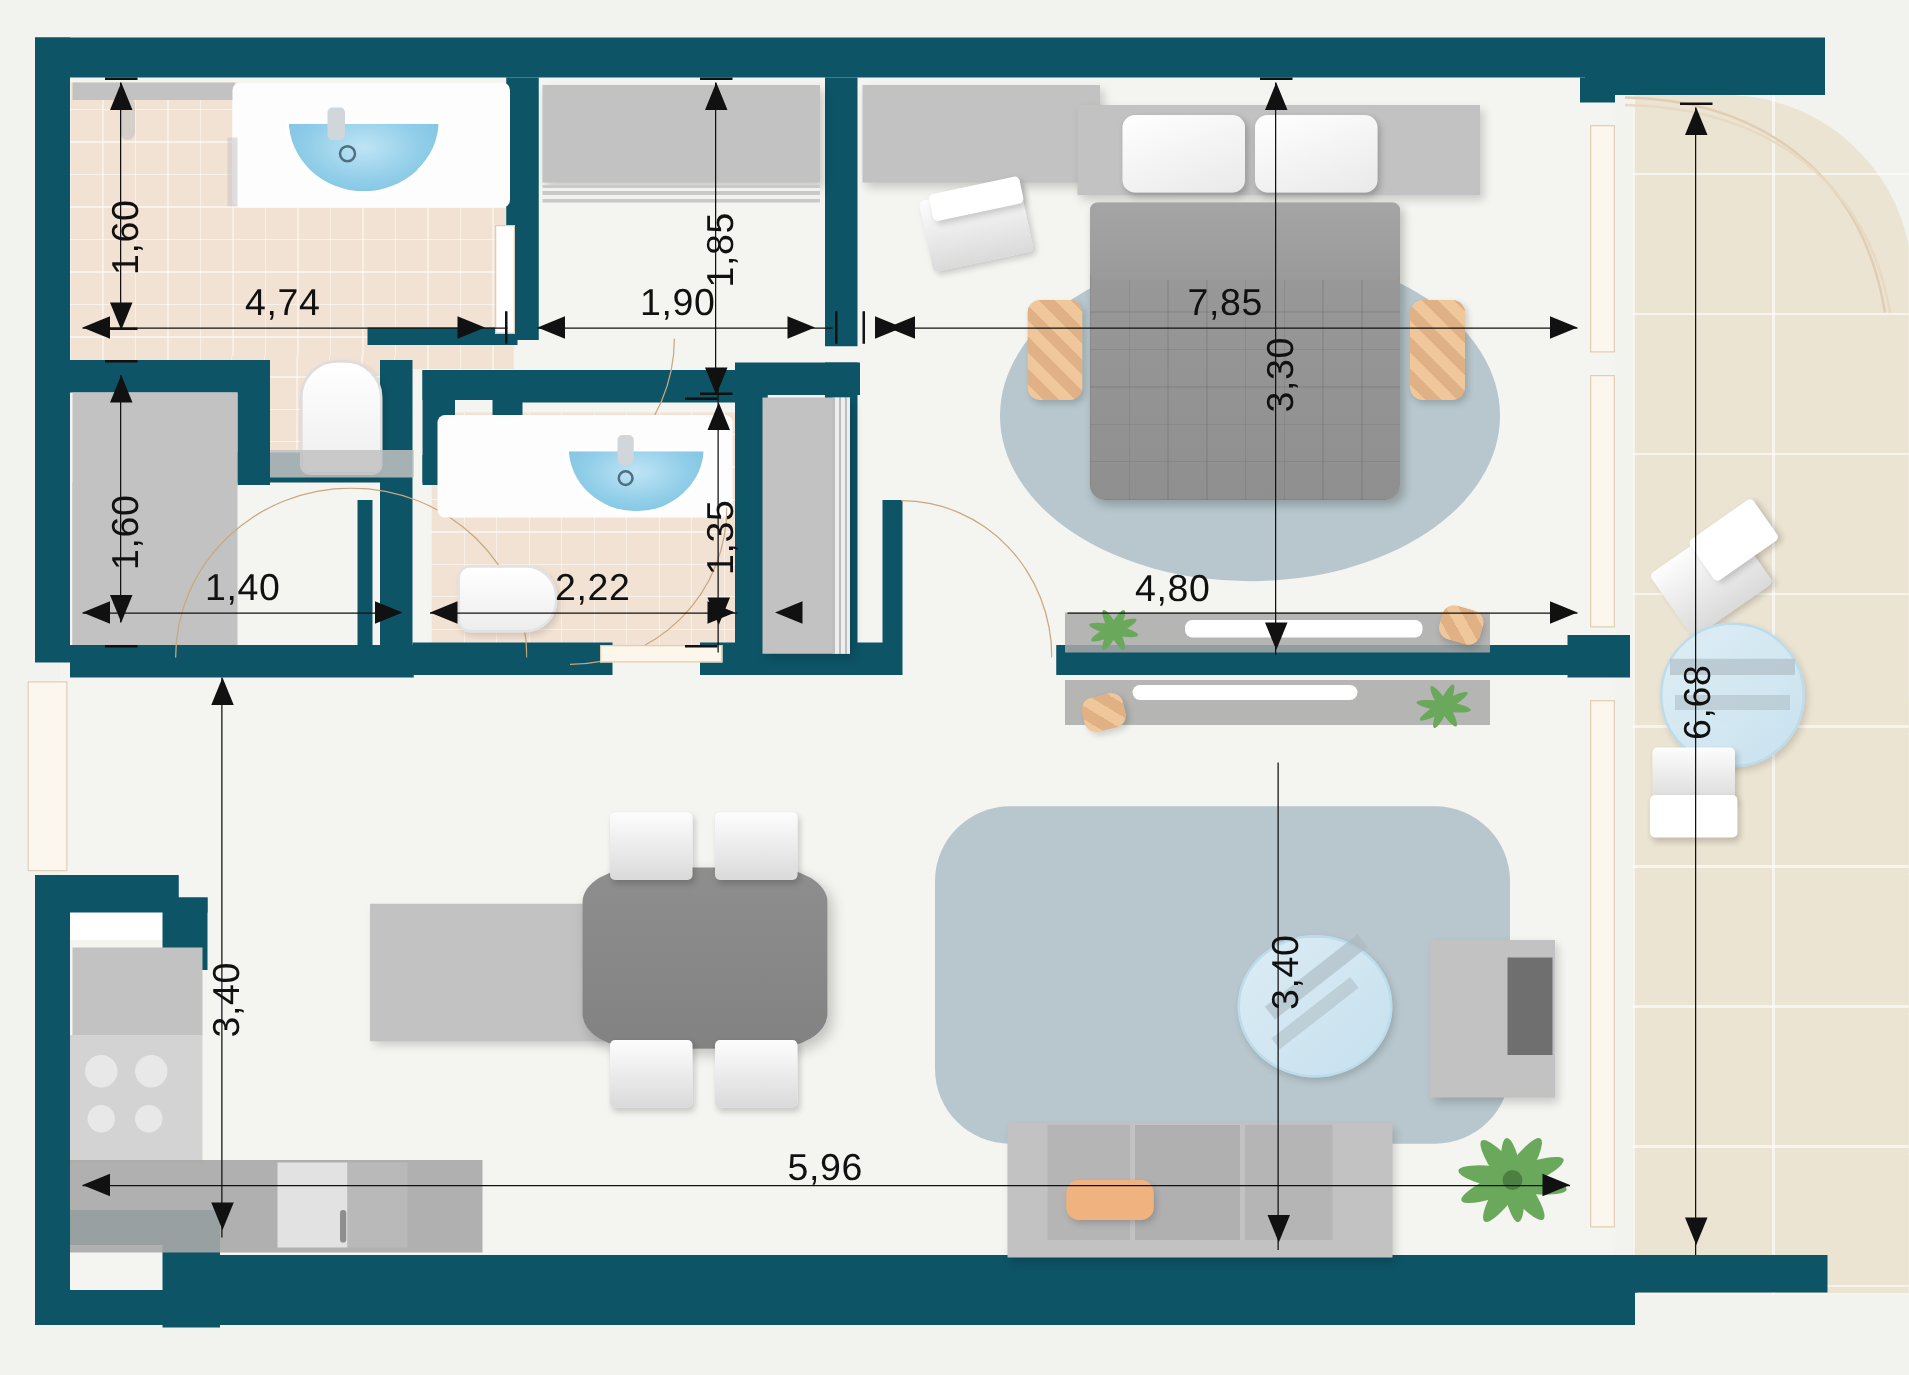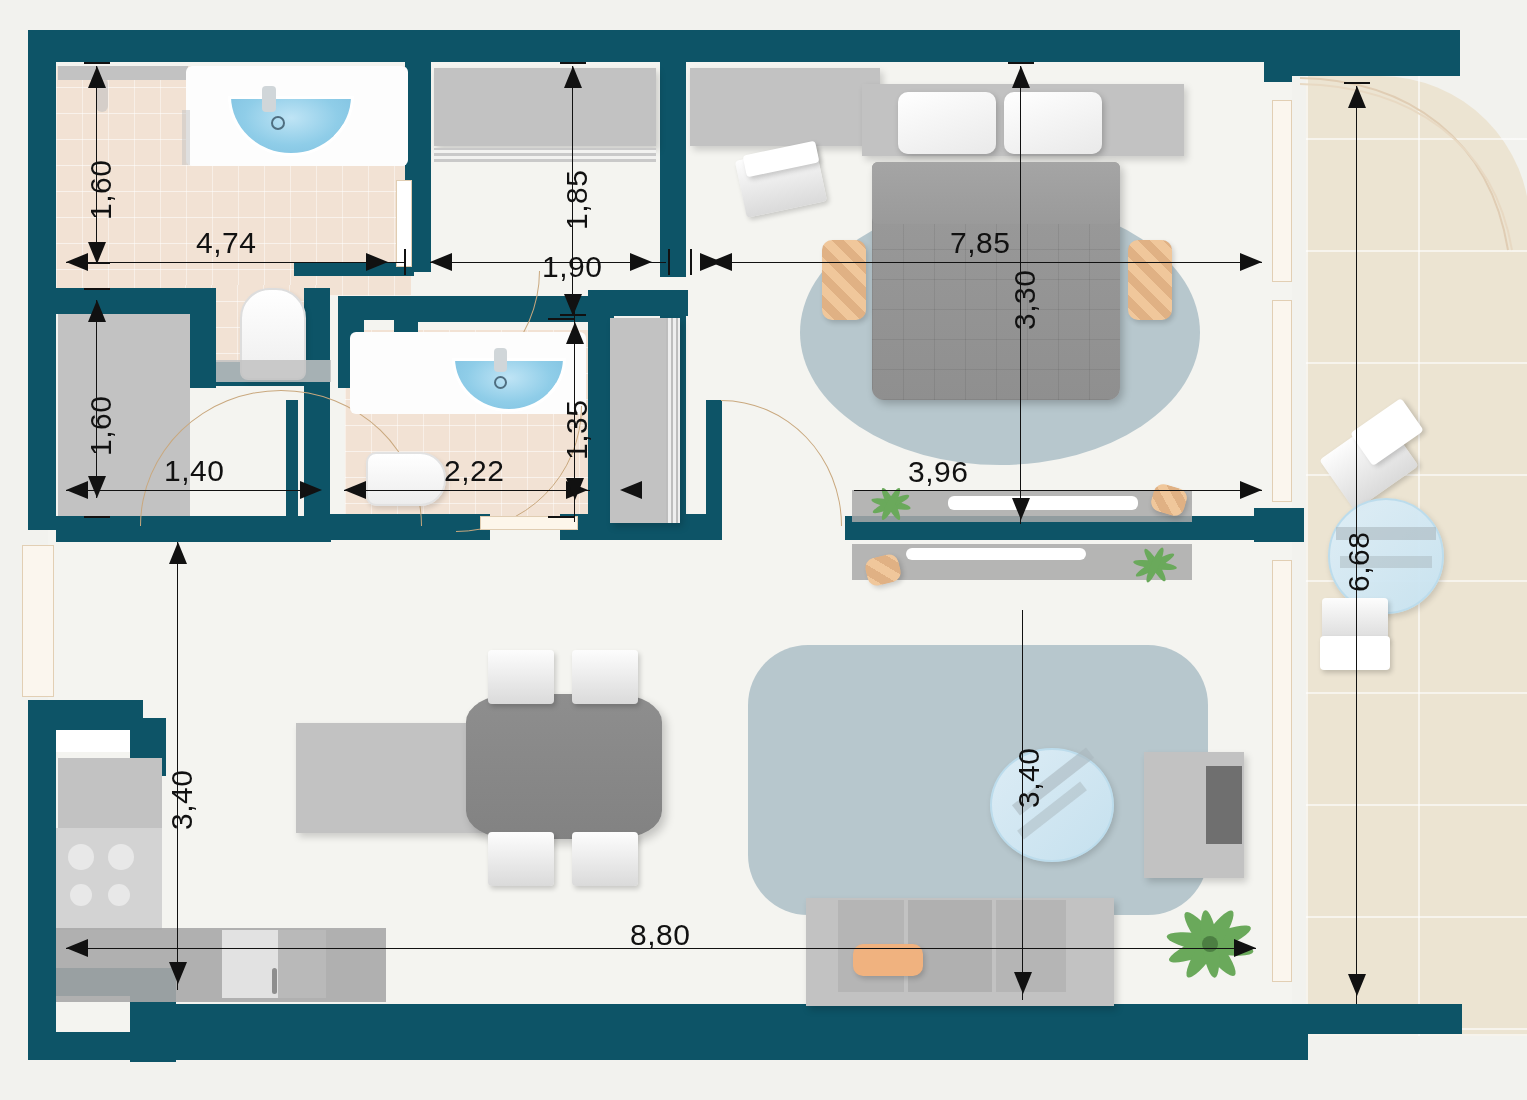--- a/index.html
+++ b/index.html
@@ -290,36 +290,36 @@
   <div class="tickh" style="left:560px;top:62px;"></div>
   <div class="tickh" style="left:560px;top:314px;"></div>
   <div class="dlabel rot" style="left:560px;top:230px;">1,85</div>
 
   <div class="dimline dh" style="left:430px;top:262px;width:236px;"></div>
   <div class="arr arr-l" style="left:430px;top:253px;"></div>
   <div class="arr arr-r" style="left:630px;top:253px;"></div>
   <div class="tick" style="left:668px;top:249px;"></div>
   <div class="tick" style="left:690px;top:249px;"></div>
   <div class="arr arr-r" style="left:700px;top:253px;"></div>
-  <div class="dlabel" style="left:542px;top:226px;margin-top:24px;">1,90</div>
+  <div class="dlabel" style="left:512px;top:226px;">1,90</div>
 
   <div class="dimline dh" style="left:716px;top:262px;width:546px;"></div>
   <div class="arr arr-l" style="left:710px;top:253px;"></div>
   <div class="arr arr-r" style="left:1240px;top:253px;"></div>
   <div class="dlabel" style="left:950px;top:226px;">7,85</div>
 
   <div class="dimline dv" style="left:1020px;top:66px;height:458px;"></div>
   <div class="arr arr-u" style="left:1012px;top:66px;"></div>
   <div class="arr arr-d" style="left:1012px;top:498px;"></div>
   <div class="tickh" style="left:1008px;top:62px;"></div>
   <div class="dlabel rot" style="left:1008px;top:330px;">3,30</div>
 
   <div class="dimline dh" style="left:854px;top:490px;width:408px;"></div>
   <div class="arr arr-r" style="left:1240px;top:481px;"></div>
-  <div class="dlabel" style="left:908px;top:455px;">3,96</div>
+  <div class="dlabel" style="left:908px;top:455px;">4,80</div>
 
   <div class="dimline dv" style="left:96px;top:300px;height:198px;"></div>
   <div class="arr arr-u" style="left:88px;top:300px;"></div>
   <div class="arr arr-d" style="left:88px;top:476px;"></div>
   <div class="tickh" style="left:84px;top:288px;"></div>
   <div class="tickh" style="left:84px;top:516px;"></div>
   <div class="dlabel rot" style="left:84px;top:456px;">1,60</div>
 
   <div class="dimline dh" style="left:66px;top:490px;width:250px;"></div>
   <div class="arr arr-l" style="left:66px;top:481px;"></div>
@@ -340,21 +340,21 @@
   <div class="dlabel rot" style="left:560px;top:460px;">1,35</div>
 
   <div class="dimline dv" style="left:177px;top:542px;height:448px;"></div>
   <div class="arr arr-u" style="left:169px;top:542px;"></div>
   <div class="arr arr-d" style="left:169px;top:962px;"></div>
   <div class="dlabel rot" style="left:165px;top:830px;">3,40</div>
 
   <div class="dimline dh" style="left:66px;top:948px;width:1190px;"></div>
   <div class="arr arr-l" style="left:66px;top:939px;"></div>
   <div class="arr arr-r" style="left:1234px;top:939px;"></div>
-  <div class="dlabel" style="left:630px;top:918px;">8,80</div>
+  <div class="dlabel" style="left:630px;top:918px;">5,96</div>
 
   <div class="dimline dv" style="left:1022px;top:610px;height:390px;"></div>
   <div class="arr arr-d" style="left:1014px;top:972px;"></div>
   <div class="dlabel rot" style="left:1012px;top:808px;">3,40</div>
 
   <div class="dimline dv" style="left:1356px;top:86px;height:918px;"></div>
   <div class="arr arr-u" style="left:1348px;top:86px;"></div>
   <div class="arr arr-d" style="left:1348px;top:974px;"></div>
   <div class="tickh" style="left:1344px;top:82px;"></div>
   <div class="dlabel rot" style="left:1342px;top:592px;">6,68</div>

